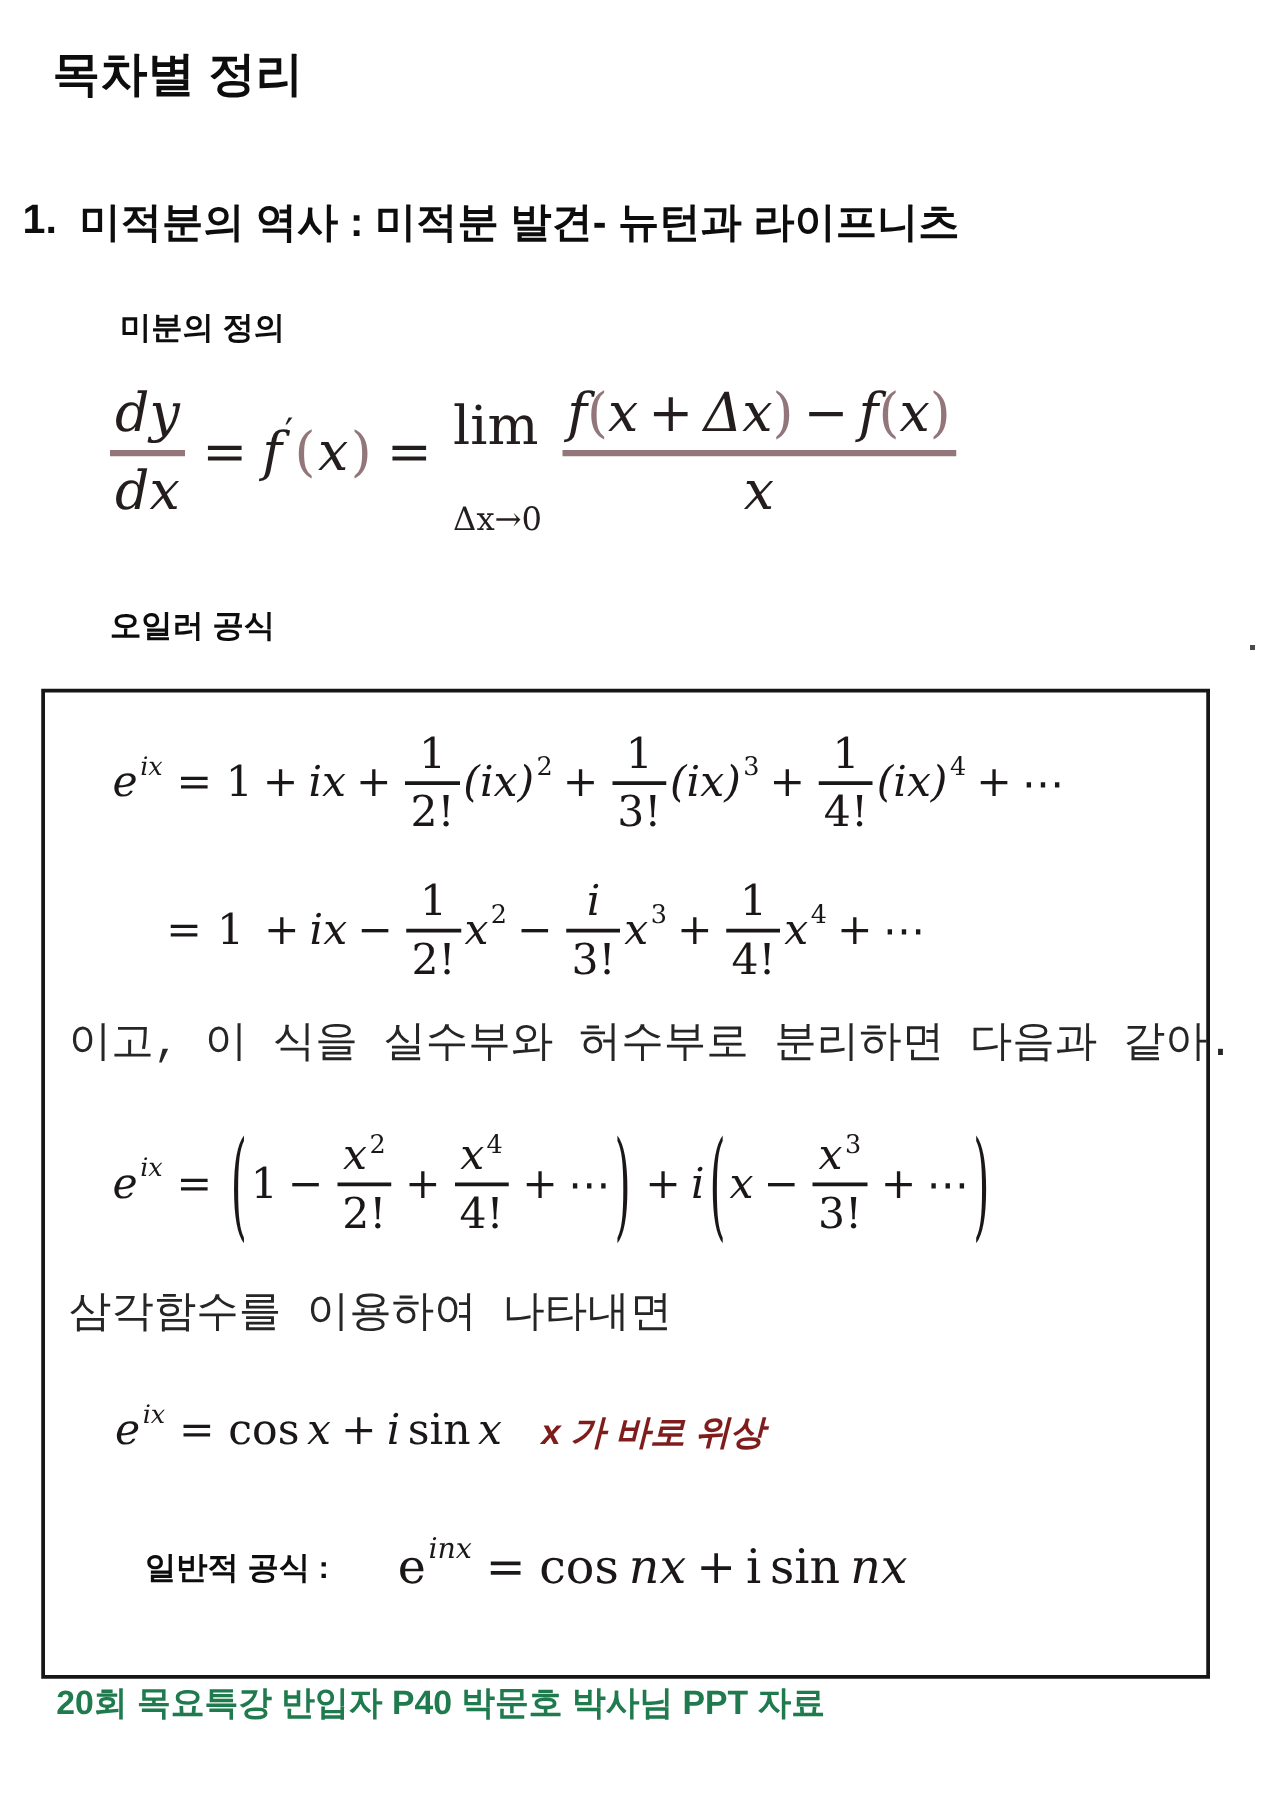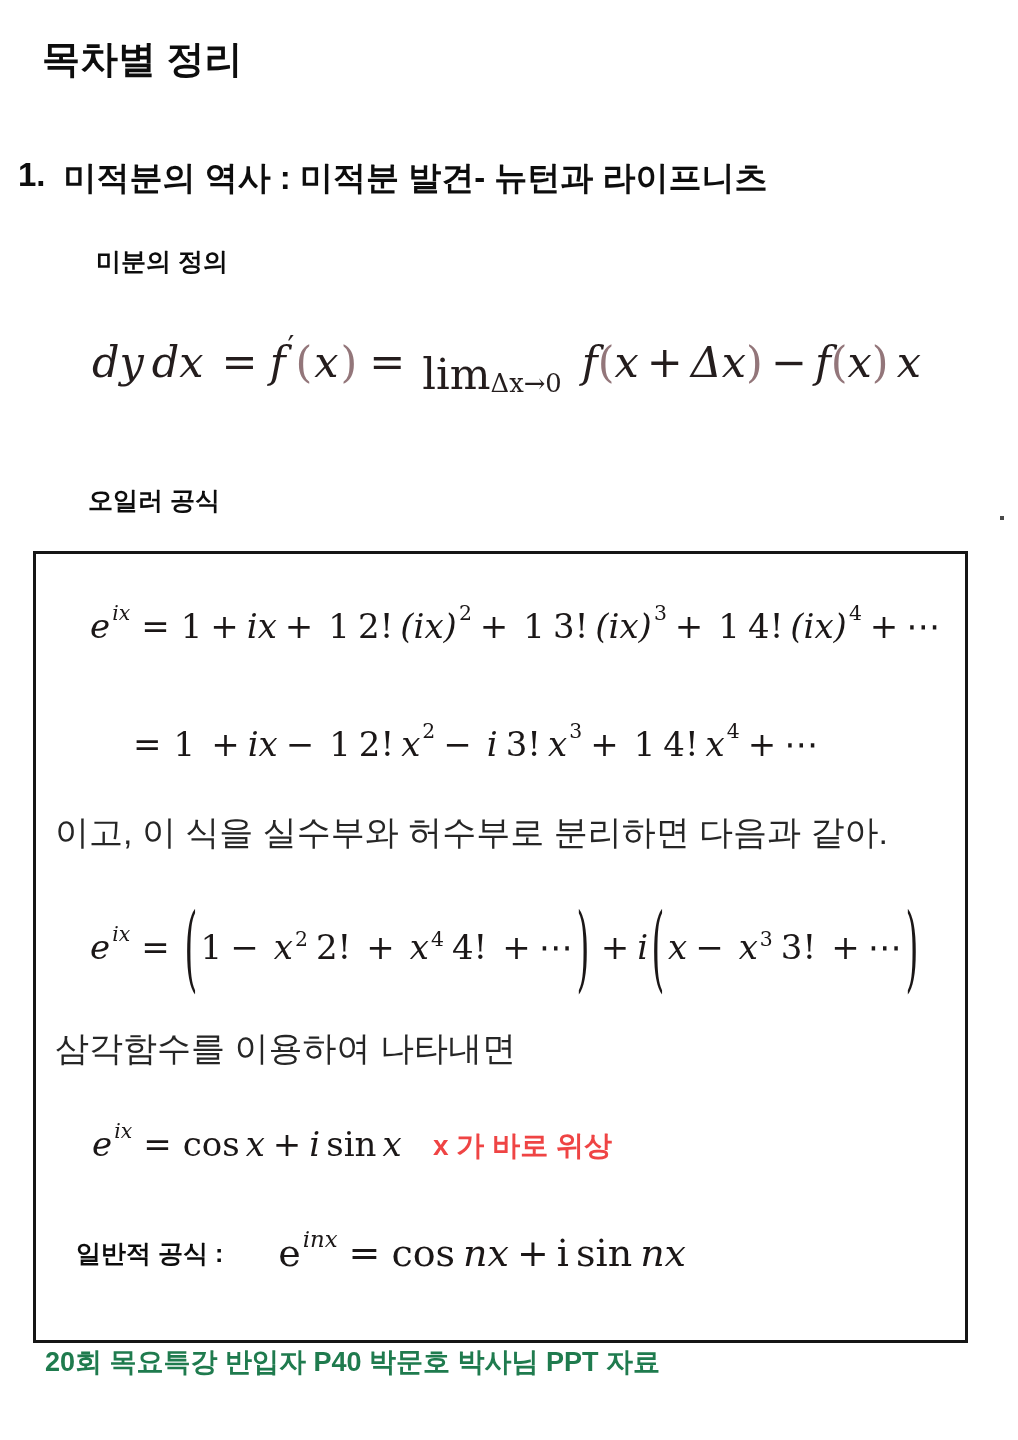--- a/index.html
+++ b/index.html
@@ -1,43 +1,43 @@
 <!DOCTYPE html>
 <html><head>
 <meta charset="utf-8">
 <style>
   html,body{margin:0;padding:0;}
   body{width:1018px;height:1440px;background:#ffffff;position:relative;overflow:hidden;
        font-family:"Liberation Sans","DejaVu Sans",sans-serif;color:#0d0d0d;}
   .abs{position:absolute;white-space:nowrap;}
   .sans-b{font-family:"Liberation Sans","DejaVu Sans",sans-serif;font-weight:bold;}
-  .kserif{font-family:Liberation Sans, sans-serif;color:#262626;}
+  .kserif{font-family:Liberation Mono, monospace;color:#262626;}
   
   .mrow{position:absolute;display:flex;align-items:center;white-space:nowrap;
         font-family:"DejaVu Serif","Liberation Serif",serif;color:#1b1717;}
   .it{font-style:italic;}
   .op{margin:0 11px;}
   .sop{margin:0 8px;}
   .tok{margin:0 1px;}
-  .frac{display:inline-flex;flex-direction:row;align-items:center;line-height:1;margin:0 3px;}
+  .frac{display:inline-flex;flex-direction:column;align-items:center;line-height:1;margin:0 3px;}
   .frac .fn,.frac .fd{padding:0 4px;}
   .frac .bar{align-self:stretch;height:0;border-top:3px solid #1b1717;margin:5px 0;}
   .sup{font-size:60%;line-height:0;position:relative;top:-0.62em;margin-left:2px;}
   .prm{font-size:70%;line-height:0;position:relative;top:-0.5em;margin-left:1px;}
-  .limstack{display:inline-flex;align-items:flex-start;line-height:1;margin:26px 6px 0 6px;}
+  .limstack{display:inline-flex;flex-direction:column;align-items:flex-start;line-height:1;margin:26px 6px 0 6px;gap:23px;}
   .limstack .limsub{font-size:60%;margin-top:18px;}
   .tp{display:inline-block;transform:scale(0.72,2.05);transform-origin:center;margin:0 1px;font-weight:400;}
   
   .acc{color:#93767a;}
   .deriv{font-size:43px;color:#241d1d;}
   .deriv .frac .bar{border-top:5px solid #93767a;margin:7px 0;}
   
   .box{position:absolute;left:33px;top:551px;width:929px;height:786px;border:3px solid #161616;background:#ffffff;}
   .dot{position:absolute;width:4px;height:4px;background:#4a4a4a;}
-  .blue-note{color:#ef4444;}
+  .blue-note{color:#7f1d1d;font-style:italic;}
   .green-cap{color:#1f7b4e;}
 </style>
 </head>
 <body>
 
 <div class="abs sans-b" style="left:42px;top:34px;font-size:38px;">목차별 정리</div>
 
 <div class="abs sans-b" style="left:18px;top:156px;font-size:33px;display:flex;gap:18px;">
   <span>1.</span>
   <span>미적분의 역사 : 미적분 발견- 뉴턴과 라이프니츠</span>
@@ -193,21 +193,21 @@
   <span class="it" style="margin-left:6px;">x</span>
   <span class="sop">+</span>
   <span class="it">i</span>
   <span style="margin-left:6px;">sin</span>
   <span class="it" style="margin-left:6px;">x</span>
 </div>
 
 <div class="abs sans-b blue-note" style="left:433px;top:1127px;font-size:28px;">x 가 바로 위상</div>
 
 <div class="abs" style="left:76px;top:1222px;height:62px;display:flex;align-items:center;">
-  <span class="sans-b" style="font-size:25px;">일반적 공식 :</span>
+  <span class="sans-b" style="font-size:25px;margin-left:40px;">일반적 공식 :</span>
   <span class="mrow" style="position:static;margin-left:55px;font-size:38px;">
     <span>e</span>
       <span class="sup it">inx</span>
     <span class="op">=</span>
     <span>cos</span>
     <span class="it" style="margin-left:8px;">nx</span>
     <span class="sop">+</span>
     <span>i</span>
     <span style="margin-left:7px;">sin</span>
     <span class="it" style="margin-left:8px;">nx</span>

